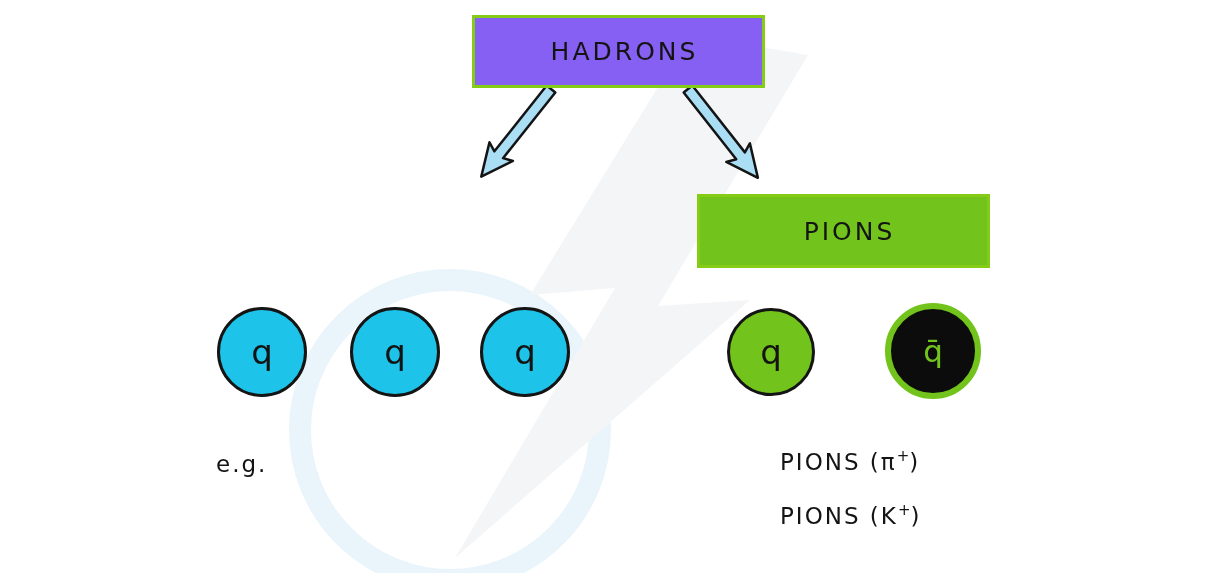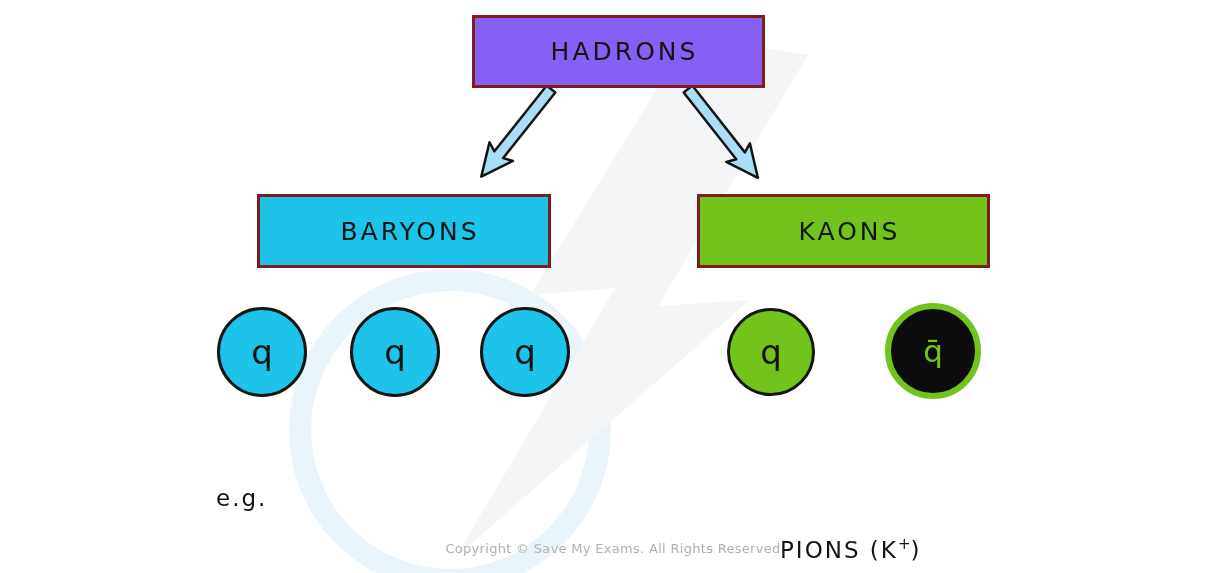--- a/index.html
+++ b/index.html
@@ -19,21 +19,21 @@
   .layer {
     position: absolute;
     left: 0; top: 0;
     width: 1226px; height: 573px;
     pointer-events: none;
   }
   
   .node-box {
     position: absolute;
     box-sizing: border-box;
-    border: 3px solid #7f1d1d;
+    border: 3px solid #84cc16;
     display: flex;
     align-items: center;
     justify-content: center;
     font-size: 25px;
     letter-spacing: 3px;
     font-weight: 500;
     padding-left: 12px;
   }
   .box-hadrons {
     left: 472px; top: 15px;
@@ -74,21 +74,20 @@
     border: 6px solid #72c41c;
     color: #72c41c;
     font-size: 31px;
   }
   
   .ex-text {
     position: absolute;
     font-size: 23px;
     letter-spacing: 2px;
     white-space: nowrap;
-    margin-top: 34px;
   }
   .eg        { left: 216px; top: 451px; }
   .protons   { left: 305px; top: 449px; }
   .neutrons  { left: 305px; top: 503px; }
   .pions     { left: 780px; top: 449px; }
   .kaons     { left: 780px; top: 503px; }
   .sup {
     font-size: 15px;
     position: relative;
     top: -9px;
@@ -117,25 +116,22 @@
 
   <svg class="layer" width="1226" height="573" viewBox="0 0 1226 573" aria-hidden="true">
     <polygon transform="translate(551,89) rotate(38.5)" points="-5.5,0 -5.5,84 -15,80 0,112 15,80 5.5,84 5.5,0" fill="#a9def5" stroke="#141414" stroke-width="2.5" stroke-linejoin="round"></polygon>
     <polygon transform="translate(688,89) rotate(-38.2)" points="-5.5,0 -5.5,85 -15,81 0,113 15,81 5.5,85 5.5,0" fill="#a9def5" stroke="#141414" stroke-width="2.5" stroke-linejoin="round"></polygon>
   </svg>
 
   <div class="node-box box-hadrons">
     <span>HADRONS</span>
   </div>
 
-  <div class="node-box box-baryons">
-    <span>BARYONS</span>
-  </div>
   <div class="node-box box-mesons">
-    <span>KAONS</span>
+    <span>PIONS</span>
   </div>
 
   <div class="quark quark-cyan q1">
     <span>q</span>
   </div>
   <div class="quark quark-cyan q2">
     <span>q</span>
   </div>
   <div class="quark quark-cyan q3">
     <span>q</span>
@@ -144,19 +140,21 @@
   <div class="quark quark-green">
     <span>q</span>
   </div>
   <div class="quark quark-anti">
     <span>q̄</span>
   </div>
 
   <div class="ex-text eg">e.g.</div>
 
 
+  <div class="ex-text pions">
+    <span>PIONS (</span><span>π</span><span class="sup">+</span><span>)</span>
+  </div>
   <div class="ex-text kaons">
     <span>PIONS (</span><span>K</span><span class="sup">+</span><span>)</span>
   </div>
 
-  <div class="copyright">Copyright © Save My Exams. All Rights Reserved</div>
 
 </div>
 
 </body></html>

